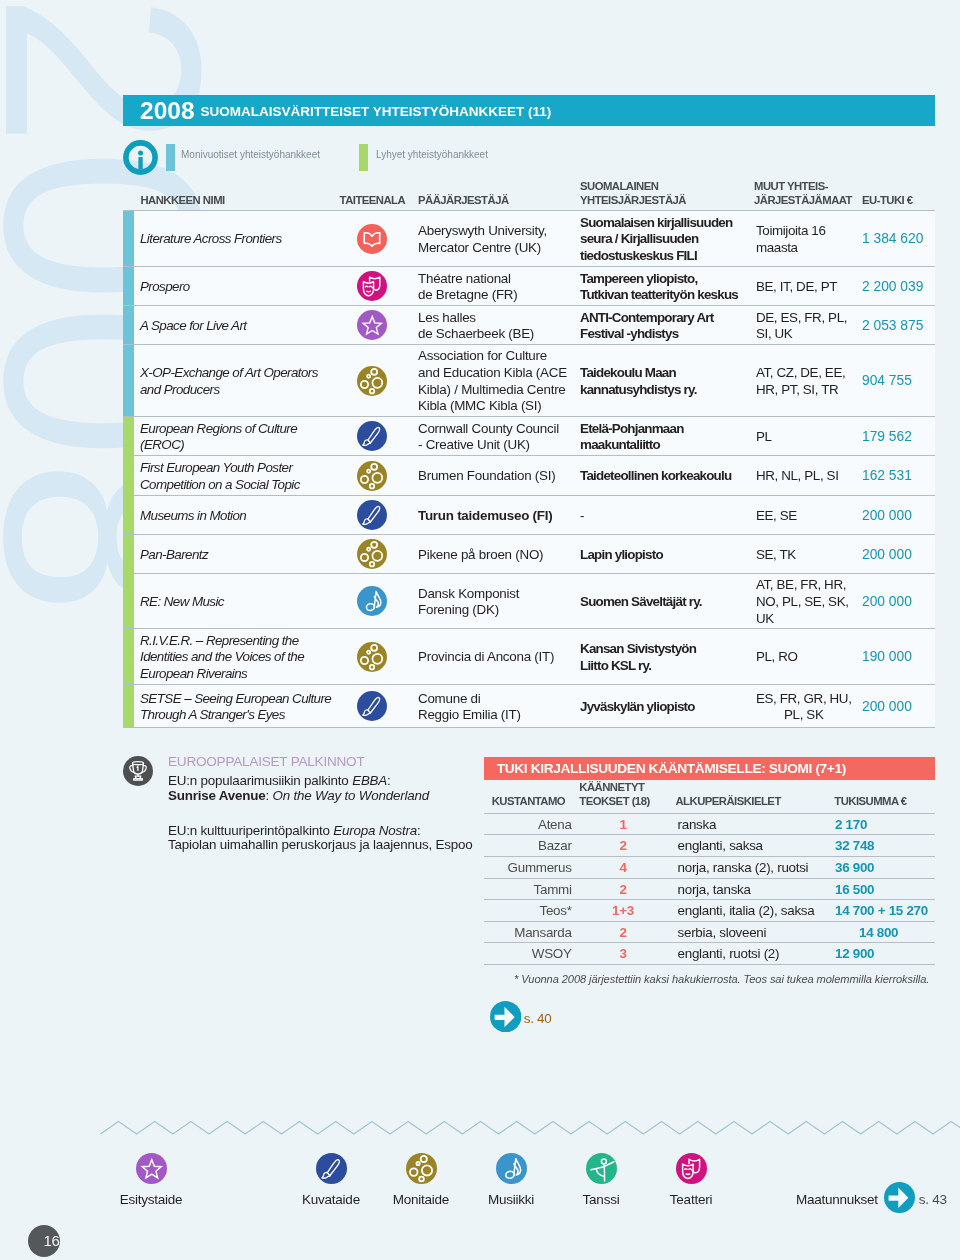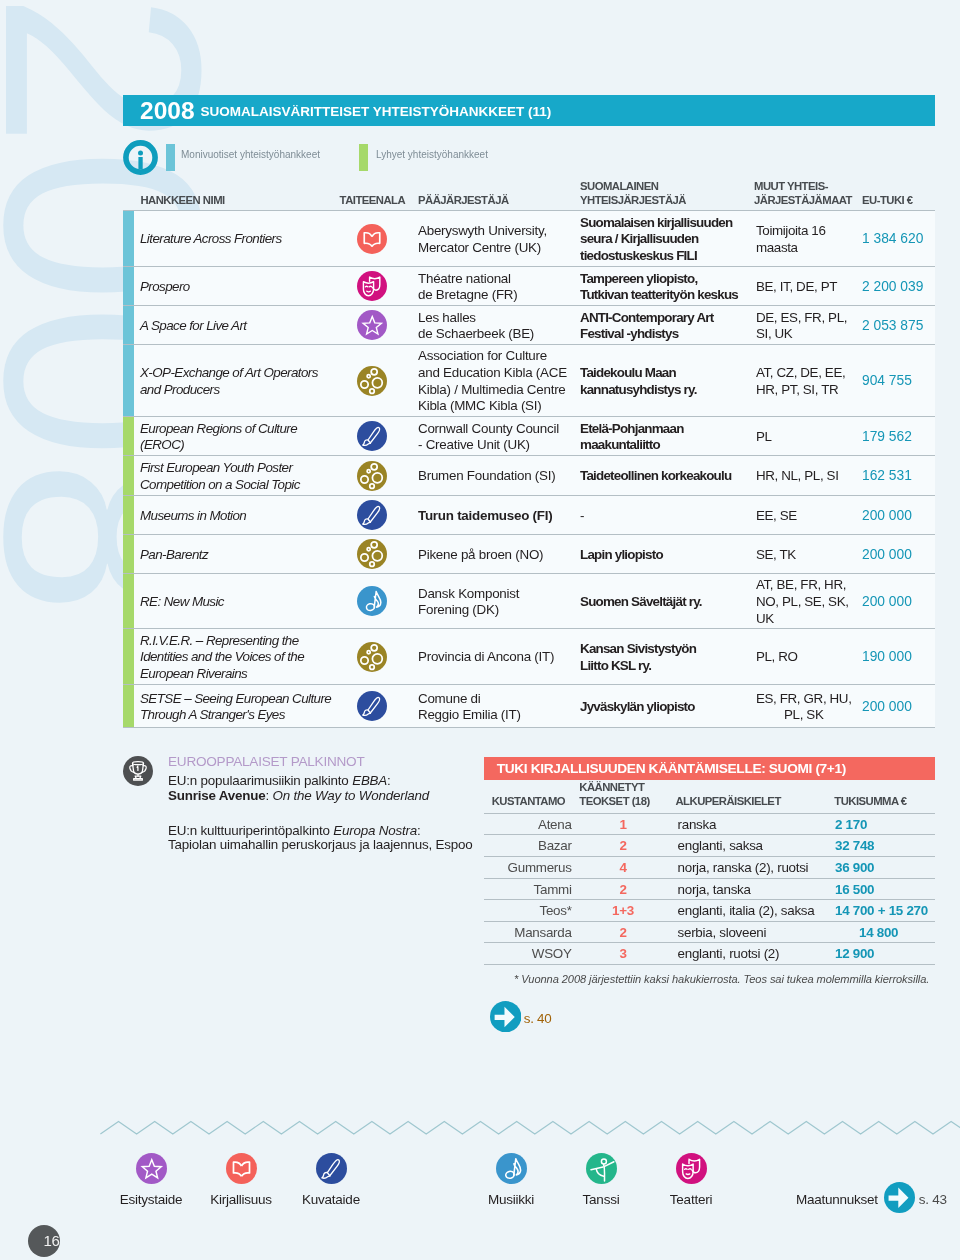--- a/index.html
+++ b/index.html
@@ -408,34 +408,37 @@
     <svg width="960" height="26" viewBox="0 0 960 26" preserveAspectRatio="none">
       <path id="zigpath" fill="none" stroke="#9fc7cf" stroke-width="1.2" d="M 100.4 22 L 118.5 9.4 L 136.6 22 L 154.7 9.4 L 172.8 22 L 190.9 9.4 L 209.0 22 L 227.1 9.4 L 245.2 22 L 263.3 9.4 L 281.4 22 L 299.5 9.4 L 317.6 22 L 335.7 9.4 L 353.8 22 L 371.9 9.4 L 390.0 22 L 408.1 9.4 L 426.2 22 L 444.3 9.4 L 462.4 22 L 480.5 9.4 L 498.6 22 L 516.7 9.4 L 534.8 22 L 552.9 9.4 L 571.0 22 L 589.1 9.4 L 607.2 22 L 625.3 9.4 L 643.4 22 L 661.5 9.4 L 679.6 22 L 697.7 9.4 L 715.8 22 L 733.9 9.4 L 752.0 22 L 770.1 9.4 L 788.2 22 L 806.3 9.4 L 824.4 22 L 842.5 9.4 L 860.6 22 L 878.7 9.4 L 896.8 22 L 914.9 9.4 L 933.0 22 L 951.1 9.4 L 969.2 22 L 987.3 9.4"></path>
     </svg>
   </div>
 
   <div class="footer">
       <div class="fitem" style="left: 91px; top: 0px; width: 120px;"><span><svg width="31" height="31" viewBox="0 0 36 36">
             <circle cx="18" cy="18" r="18" fill="#a259c6"></circle>
             <path d="M18.3 7.9 L21.3 15.4 L29.3 15.9 L23.2 21.1 L25.1 28.9 L18.3 24.6 L11.5 28.9 L13.4 21.1 L7.3 15.9 L15.3 15.4 Z" fill="none" stroke="#fff" stroke-width="1.7" stroke-linejoin="miter" stroke-miterlimit="6"></path>
           </svg></span><div class="lbl">Esitystaide</div></div>
-      <div class="fitem" style="left: 181px; top: 0px; width: 120px;"><span><svg width="31" height="31" viewBox="0 0 36 36">
-            <circle cx="18" cy="18" r="18" fill="#f4615a"></circle>
-            <g fill="none" stroke="#fff" stroke-width="2.0" stroke-linejoin="round" stroke-linecap="butt">
-              <path d="M18 15.1 C16.4 11.9 13.0 10.0 8.7 10.6 L8.7 23.2 C13.0 22.6 16.4 24.3 18 27.0"></path>
-              <path d="M18 15.1 C19.6 11.9 23.0 10.0 27.3 10.6 L27.3 23.2 C23.0 22.6 19.6 24.3 18 27.0"></path>
-            </g>
-          </svg></span><div class="lbl">Kirjallisuus</div></div>
       <div class="fitem" style="left: 271px; top: 0px; width: 120px;"><span><svg width="31" height="31" viewBox="0 0 36 36">
             <circle cx="18" cy="18" r="18" fill="#2c4d9e"></circle>
             <g fill="none" stroke="#fff" stroke-width="1.55" stroke-linejoin="round" stroke-linecap="round">
               <path d="M13.2 22.8 L19.6 13.3 C22.2 9.5 24.9 6.6 26.5 8.1 C28.1 9.7 26.7 12.5 24.4 15.5 L16.0 26.4 L13.2 22.8 Z"></path>
               <path d="M13.2 22.8 C11.0 22.2 9.2 23.4 8.9 25.4 C8.6 27.2 8.3 27.8 6.9 28.9 C9.2 29.6 11.8 29.1 13.5 27.6 C15.2 26.1 16.6 27.4 16.0 26.4"></path>
             </g>
           </svg></span><div class="lbl">Kuvataide</div></div>
+      <div class="fitem" style="left: 361px; top: 0px; width: 120px;"><span><svg width="31" height="31" viewBox="0 0 36 36">
+            <circle cx="18" cy="18" r="18" fill="#9a8425"></circle>
+            <g fill="none" stroke="#fff" stroke-width="2.1">
+              <circle cx="24.4" cy="20.2" r="5.9"></circle>
+              <circle cx="9.0" cy="22.2" r="4.4"></circle>
+              <circle cx="20.6" cy="7.0" r="3.6"></circle>
+              <circle cx="14.0" cy="12.2" r="1.9"></circle>
+              <circle cx="18.0" cy="30.2" r="2.7"></circle>
+            </g>
+          </svg></span><div class="lbl">Monitaide</div></div>
       <div class="fitem" style="left: 451px; top: 0px; width: 120px;"><span><svg width="31" height="31" viewBox="0 0 36 36">
             <circle cx="18" cy="18" r="18" fill="#3a95cc"></circle>
             <g fill="none" stroke="#fff" stroke-width="1.8" stroke-linejoin="round" stroke-linecap="round">
               <path d="M23.0 6.6 L20.6 26.0 M23.0 6.6 C25.0 12.2 28.8 15.3 28.6 19.9 C28.4 23.1 26.3 25.0 23.6 25.4 C25.7 23.4 26.2 20.6 24.4 18.2 C23.0 16.3 21.1 14.9 20.8 12.6"></path>
               <ellipse cx="16.2" cy="25.3" rx="4.9" ry="4.0" transform="rotate(-14 16.2 25.3)"></ellipse>
             </g>
           </svg></span><div class="lbl">Musiikki</div></div>
       <div class="fitem" style="left: 541px; top: 0px; width: 120px;"><span><svg width="31" height="31" viewBox="0 0 36 36">
             <circle cx="18" cy="18" r="18" fill="#24b68b"></circle>
             <g fill="none" stroke="#fff" stroke-width="1.75" stroke-linejoin="round" stroke-linecap="round">

